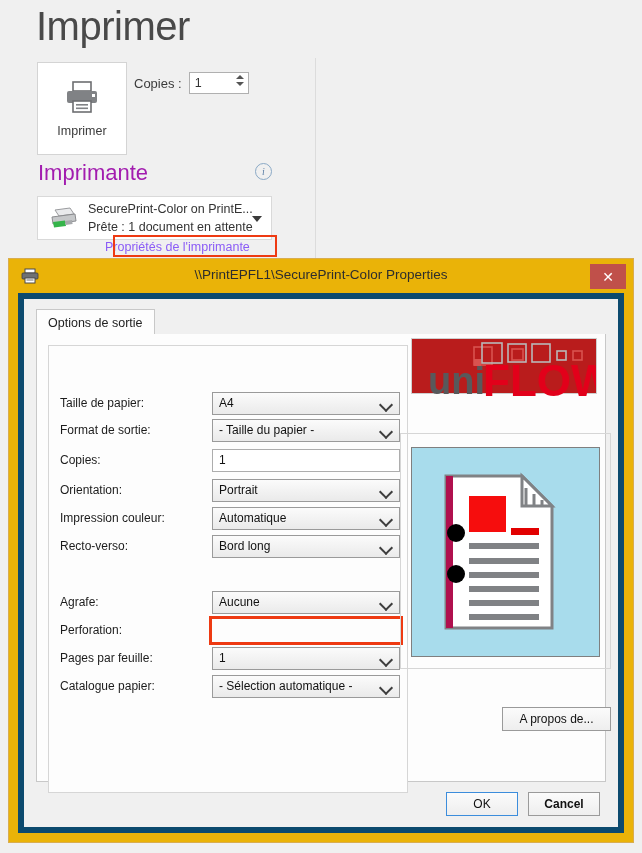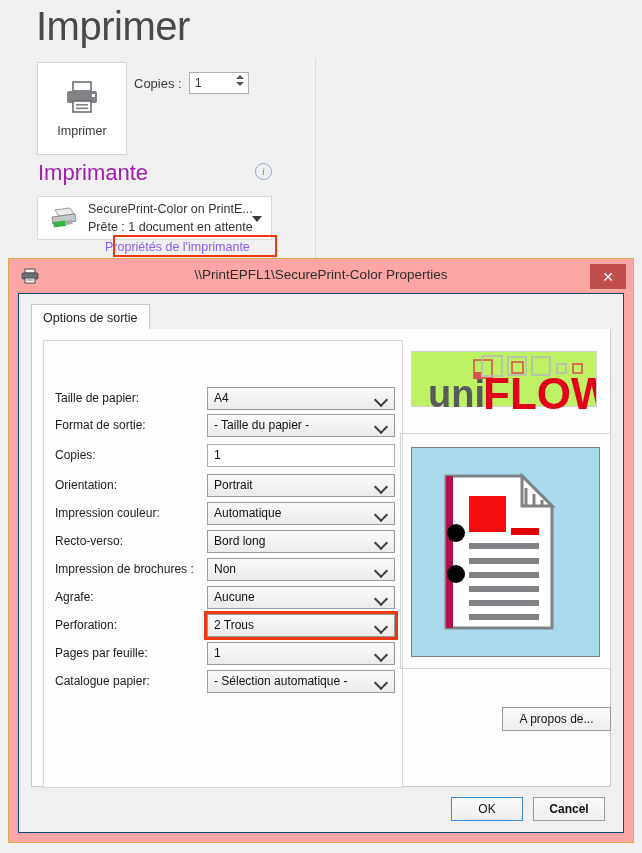--- a/index.html
+++ b/index.html
@@ -59,36 +59,36 @@
     font-size:12.5px;color:#8b5cf6;
   }
   .red-hl1{
     position:absolute;left:113px;top:235px;width:164px;height:22px;
     border:2px solid #ee3a12;box-sizing:border-box;
   }
 
   
   .dialog{
     position:absolute;left:8px;top:258px;width:626px;height:585px;
-    background:#fca5a5;border:1px solid #d9ad4f;box-sizing:border-box;
+    background:#eab308;border:1px solid #d9ad4f;box-sizing:border-box;
   }
   .titlebar{position:absolute;left:0;top:0;width:100%;height:34px;}
   .titlebar .ttxt{
     position:absolute;left:0;right:0;top:8px;text-align:center;
     font-size:13.5px;color:#2d2d2d;
   }
   .title-ico{position:absolute;left:12px;top:9px;}
   .closebtn{
     position:absolute;right:7px;top:5px;width:36px;height:25px;background:#c0504a;
     display:flex;align-items:center;justify-content:center;color:#fff;font-size:14px;
   }
 
   .dlg-body{
     position:absolute;left:9px;top:34px;right:9px;bottom:9px;
-    background:#f0f0f0;border:1px solid #0c4a6e;box-sizing:border-box;
+    background:#f0f0f0;border:6px solid #0c4a6e;box-sizing:border-box;
   }
   
   .tabstrip{position:absolute;left:12px;top:10px;right:12px;height:26px;}
   .tab{
     position:absolute;left:0;top:0;height:26px;padding:0 11px;box-sizing:border-box;
     background:#fdfdfd;border:1px solid #c8c8c8;border-bottom:none;
     display:flex;align-items:center;font-size:12.5px;color:#222;
   }
   .tabline{position:absolute;left:0;right:0;top:25px;height:1px;background:#c8c8c8;}
   .tabpage{
@@ -116,22 +116,22 @@
     border-right:2px solid #3d3d3d;border-bottom:2px solid #3d3d3d;
     transform:rotate(45deg);
   }
   .red-hl2{
     position:absolute;left:149px;top:-3px;width:194px;height:29px;
     border:3px solid #ee3a12;box-sizing:border-box;
   }
 
   
   .logobox{
-    position:absolute;left:411px;top:351px;width:186px;height:56px;
-    background:#bef264;border:1px solid #cfcfcf;box-sizing:border-box;
+    position:absolute;left:411px;top:338px;width:186px;height:56px;
+    background:#b91c1c;border:1px solid #cfcfcf;box-sizing:border-box;
   }
   .grp-prev{
     position:absolute;left:400px;top:433px;width:211px;height:236px;
     border:1px solid #d6d6d6;box-sizing:border-box;
   }
   .grp-prev > .glabel{
     position:absolute;left:9px;top:-8px;background:#fdfdfd;padding:0 4px;
     font-size:12px;color:#1c1c1c;margin-top:32px;
   }
   .prev-canvas{
@@ -278,42 +278,31 @@
           </div>
 
           <div class="frow" style="top:157px">
             <span class="flabel">Recto-verso:</span>
             <div class="ctl">
               <span class="cval">Bord long</span>
               <span class="chev"></span>
             </div>
           </div>
 
-          <div class="frow" style="top:185px">
-            <span class="flabel">Impression de brochures :</span>
-            <div class="ctl">
-              <span class="cval">Non</span>
-              <span class="chev"></span>
-            </div>
-          </div>
 
           <div class="frow" style="top:213px">
             <span class="flabel">Agrafe:</span>
             <div class="ctl">
               <span class="cval">Aucune</span>
               <span class="chev"></span>
             </div>
           </div>
 
           <div class="frow" style="top:241px">
             <span class="flabel">Perforation:</span>
-            <div class="ctl">
-              <span class="cval">2 Trous</span>
-              <span class="chev"></span>
-            </div>
             <div class="red-hl2"></div>
           </div>
 
           <div class="frow" style="top:269px">
             <span class="flabel">Pages par feuille:</span>
             <div class="ctl">
               <span class="cval">1</span>
               <span class="chev"></span>
             </div>
           </div>

